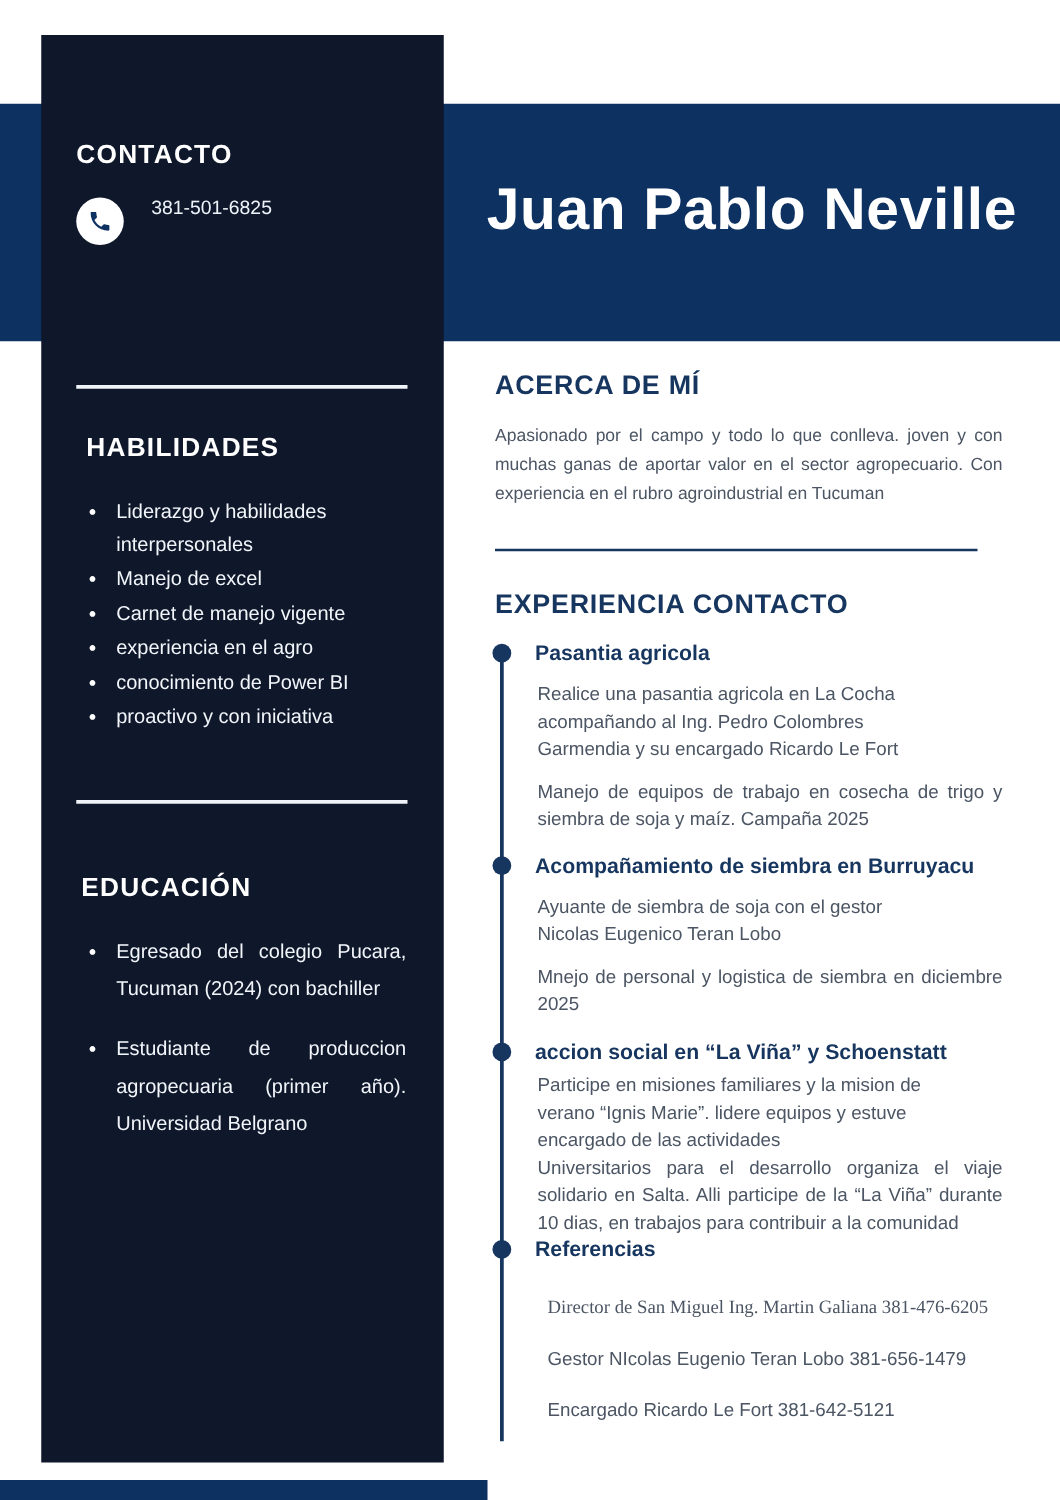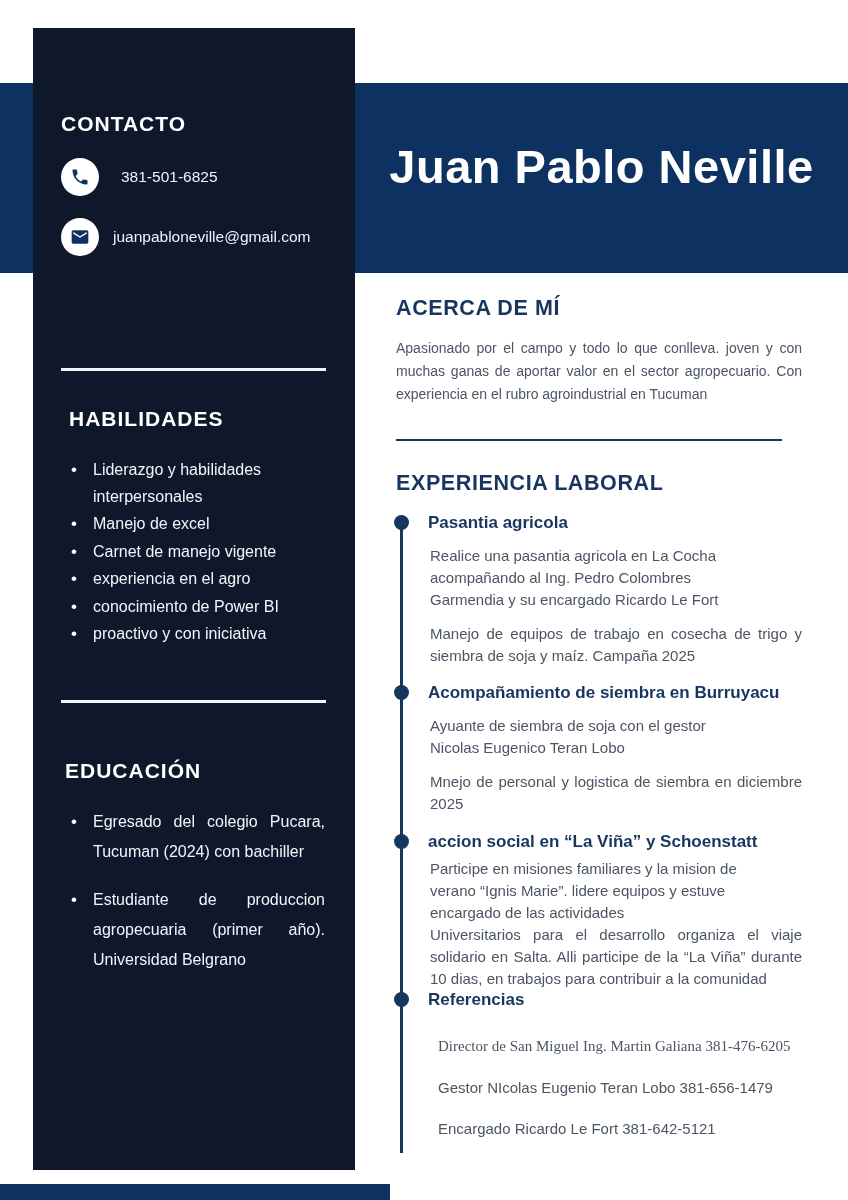--- a/index.html
+++ b/index.html
@@ -28,21 +28,21 @@
   }
   
   .sidebar{
     position:absolute;left:33px;top:28px;width:322px;height:1142px;
     background:#0f172a;color:#f2f6fb;box-sizing:border-box;
     padding:84px 28px 0 28px;
   }
   .side-heading{
     color:#ffffff;font-size:21px;font-weight:700;letter-spacing:1px;margin:0;
   }
-  .contact-row{display:flex;align-items:center;margin-top:22px;}
+  .contact-row{display:flex;align-items:flex-start;margin-top:22px;}
   .icon-circle{
     width:38px;height:38px;border-radius:50%;background:#ffffff;
     display:flex;align-items:center;justify-content:center;flex:0 0 38px;
   }
   .icon-circle svg{width:20px;height:20px;fill:#0d3160;}
   .contact-text{margin-left:22px;font-size:15.5px;color:#eef3f9;}
   .contact-text.email{margin-left:14px;}
   .side-divider{
     border:none;border-top:3px solid #f0f4f8;margin:0;
     width:265px;margin-left:0;
@@ -120,28 +120,20 @@
 
     <div class="contact-row">
       <span class="icon-circle">
         <svg viewBox="0 0 24 24">
             <path d="M6.62 10.79c1.44 2.83 3.76 5.14 6.59 6.59l2.2-2.2c.27-.27.67-.36 1.02-.24 1.12.37 2.33.57 3.57.57.55 0 1 .45 1 1V20c0 .55-.45 1-1 1-9.39 0-17-7.61-17-17 0-.55.45-1 1-1h3.5c.55 0 1 .45 1 1 0 1.25.2 2.45.57 3.57.11.35.03.74-.25 1.02l-2.2 2.2z"></path>
           </svg>
       </span>
       <span class="contact-text">381-501-6825</span>
     </div>
 
-    <div class="contact-row">
-      <span class="icon-circle">
-        <svg viewBox="0 0 24 24">
-            <path d="M20 4H4c-1.1 0-2 .9-2 2v12c0 1.1.9 2 2 2h16c1.1 0 2-.9 2-2V6c0-1.1-.9-2-2-2zm0 4-8 5-8-5V6l8 5 8-5v2z"></path>
-          </svg>
-      </span>
-      <span class="contact-text email">juanpabloneville@gmail.com</span>
-    </div>
 
     <hr class="side-divider divider-1">
 
     <h2 class="side-heading skills-heading">HABILIDADES</h2>
     <ul class="side-list">
       <li>Liderazgo y habilidades interpersonales</li>
       <li>Manejo de excel</li>
       <li>Carnet de manejo vigente</li>
       <li>experiencia en el agro</li>
       <li>conocimiento de Power BI</li>
@@ -158,21 +150,21 @@
 
   </aside>
 
   <main class="main">
 
     <h2 class="section-heading">ACERCA DE MÍ</h2>
     <p class="about-text">Apasionado por el campo y todo lo que conlleva. joven y con muchas ganas de aportar valor en el sector agropecuario. Con experiencia en el rubro agroindustrial en Tucuman</p>
 
     <hr class="main-divider">
 
-    <h2 class="section-heading xp-heading">EXPERIENCIA LABORAL</h2>
+    <h2 class="section-heading xp-heading">EXPERIENCIA CONTACTO</h2>
 
     <div class="timeline">
       <div class="timeline-line"></div>
 
       <section class="xp-entry e1">
         <h3 class="xp-title"><span class="xp-dot"></span><span>Pasantia agricola</span></h3>
         <p class="xp-p pre">Realice una pasantia agricola en La Cocha
 acompañando al Ing. Pedro Colombres
 Garmendia y su encargado Ricardo Le Fort</p>
         <p class="xp-p just">Manejo de equipos de trabajo en cosecha de trigo y siembra de soja y maíz.  Campaña 2025</p>

